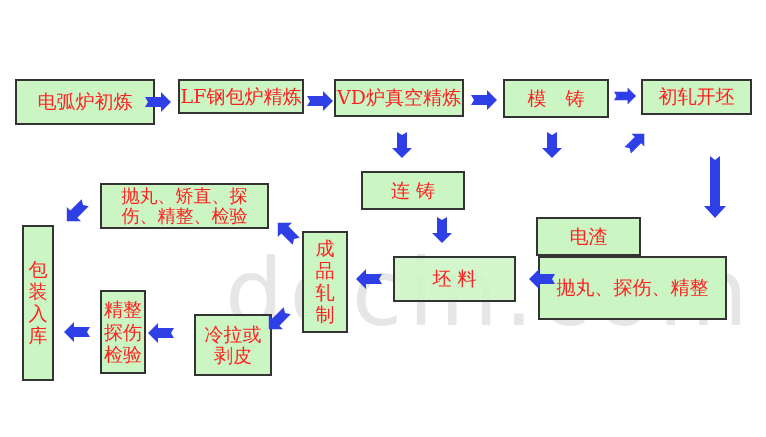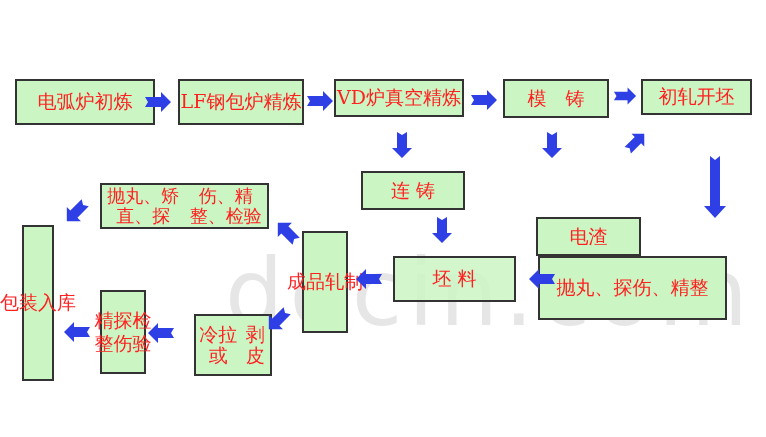--- a/index.html
+++ b/index.html
@@ -1,30 +1,30 @@
 <!DOCTYPE html>
 <html><head>
 <meta charset="utf-8">
 <style>
   html,body{margin:0;padding:0;background:#ffffff;}
   body{width:766px;height:437px;position:relative;overflow:hidden;font-family:"DejaVu Serif","Liberation Serif",serif;}
   .box{position:absolute;background:#ccf5c4;border:2px solid #333333;box-sizing:border-box;display:flex;align-items:center;justify-content:center;color:#ff2020;font-size:19px;text-align:center;line-height:1.15;}
-  .box.v{flex-direction:row;}
+  .box.v{flex-direction:column;}
   .box span{display:block;}
   .watermark{position:absolute;left:225px;top:240px;font-family:"DejaVu Sans",sans-serif;font-size:92px;color:rgba(140,140,140,0.22);letter-spacing:6px;pointer-events:none;white-space:nowrap;}
 </style>
 </head>
 <body>
 
 <div class="watermark">docin.com</div>
 
 <div class="box" style="left:15px;top:79px;width:140px;height:46px;">
     <span>电弧炉初炼</span>
   </div>
-<div class="box" style="left:178px;top:79px;width:126px;height:46px;">
+<div class="box" style="left:178px;top:79px;width:126px;height:35px;">
     <span>LF钢包炉精炼</span>
   </div>
 <div class="box" style="left:334px;top:79px;width:130px;height:38px;">
     <span>VD炉真空精炼</span>
   </div>
 <div class="box" style="left:503px;top:79px;width:106px;height:39px;">
     <span style="white-space:pre;">模　铸</span>
   </div>
 <div class="box" style="left:641px;top:79px;width:111px;height:36px;">
     <span>初轧开坯</span>

